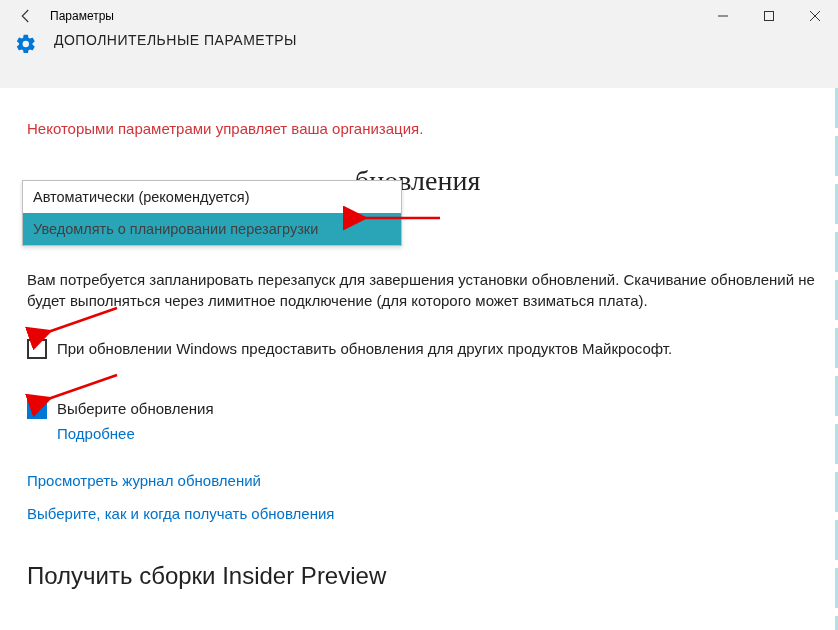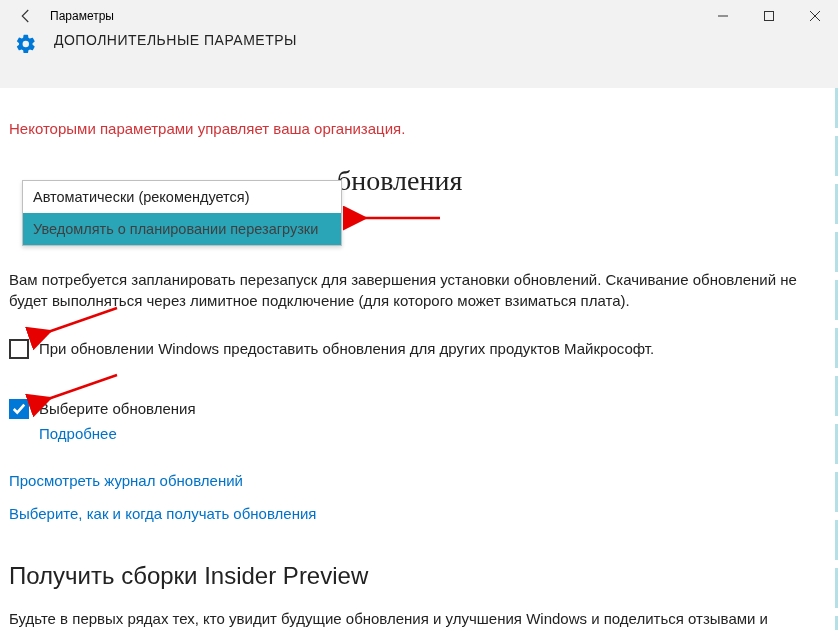--- a/index.html
+++ b/index.html
@@ -9,24 +9,24 @@
   .titlebar .back { width: 40px; height: 32px; display: flex; align-items: center; justify-content: center; font-size: 18px; color: #333; }
   .titlebar .title { font-size: 12px; color: #000000; margin-left: 4px; flex: 1; }
   .titlebar .wbtns { display: flex; }
   .titlebar .wbtn { width: 46px; height: 32px; display: flex; align-items: center; justify-content: center; color: #333; }
   .titlebar .wbtn svg { width: 12px; height: 12px; }
   
   .header { height: 56px; background: #f2f2f2; display: flex; align-items: flex-start; padding-left: 14px; border-bottom: 0; }
   .header .gear { width: 24px; height: 24px; display: flex; align-items: center; justify-content: center; margin-right: 16px; color: #0078d7; }
   .header .htxt { font-size: 14px; letter-spacing: 0.5px; color: #222; text-transform: uppercase; }
   
-  .content { padding: 32px 22px 0 9px; position: relative; font-size: 15px; color: #222; }
+  .content { padding: 32px 22px 0 27px; position: relative; font-size: 15px; color: #222; }
   .orgmsg { color: #d13438; font-size: 15px; margin-bottom: 30px; }
   .section-title-partial { font-size: 28px; color: #222; font-weight: 400; }
-  .dropdown { width: 320px; border: 1px solid #bfbfbf; position: absolute; top: 92px; left: 22px; background: #fff; box-shadow: 0 2px 4px rgba(0,0,0,.15); }
+  .dropdown { width: 380px; border: 1px solid #bfbfbf; position: absolute; top: 92px; left: 22px; background: #fff; box-shadow: 0 2px 4px rgba(0,0,0,.15); }
   .dropdown .opt { padding: 8px 10px; font-size: 14.5px; color: #222; }
   .dropdown .opt.selected { background: #2aa5b8; color: #404040; }
   .desc { font-size: 15px; color: #222; line-height: 1.4; margin-top: 132px; margin-bottom: 28px; max-width: 790px; }
   .checkbox-row { display: flex; align-items: flex-start; margin-bottom: 6px; }
   .cb { width: 20px; height: 20px; border: 2px solid #333; margin-right: 10px; flex-shrink: 0; display: flex; align-items: center; justify-content: center; }
   .cb.checked { background: #0078d7; border-color: #0078d7; }
   .cb.checked svg { width: 14px; height: 14px; stroke: #fff; stroke-width: 3; fill: none; }
   .cb-label { font-size: 15px; color: #222; line-height: 20px; }
   .link { color: #0072c9; font-size: 15px; }
   .block2 { margin-top: 40px; }
@@ -139,15 +139,14 @@
       </div>
       <div class="cb-label">Выберите обновления</div>
     </div>
     <div class="sublink"><span class="link">Подробнее</span></div>
   </div>
 
   <div class="standalone-link"><span class="link">Просмотреть журнал обновлений</span></div>
   <div class="standalone-link"><span class="link">Выберите, как и когда получать обновления</span></div>
 
   <div class="h2">Получить сборки Insider Preview</div>
-  <div class="bodytext">Будьте в первых рядах тех, кто увидит будущие обновления и улучшения Windows и поделиться отзывами и</div>
 
 </div>
 
 </body></html>

